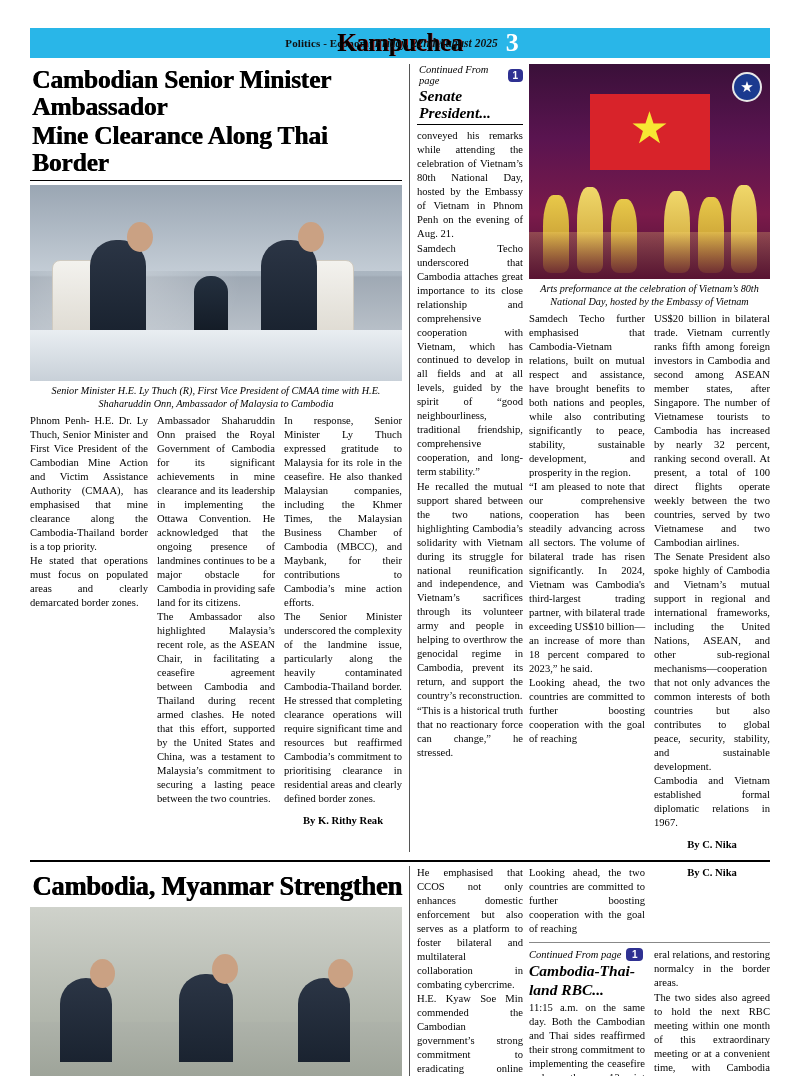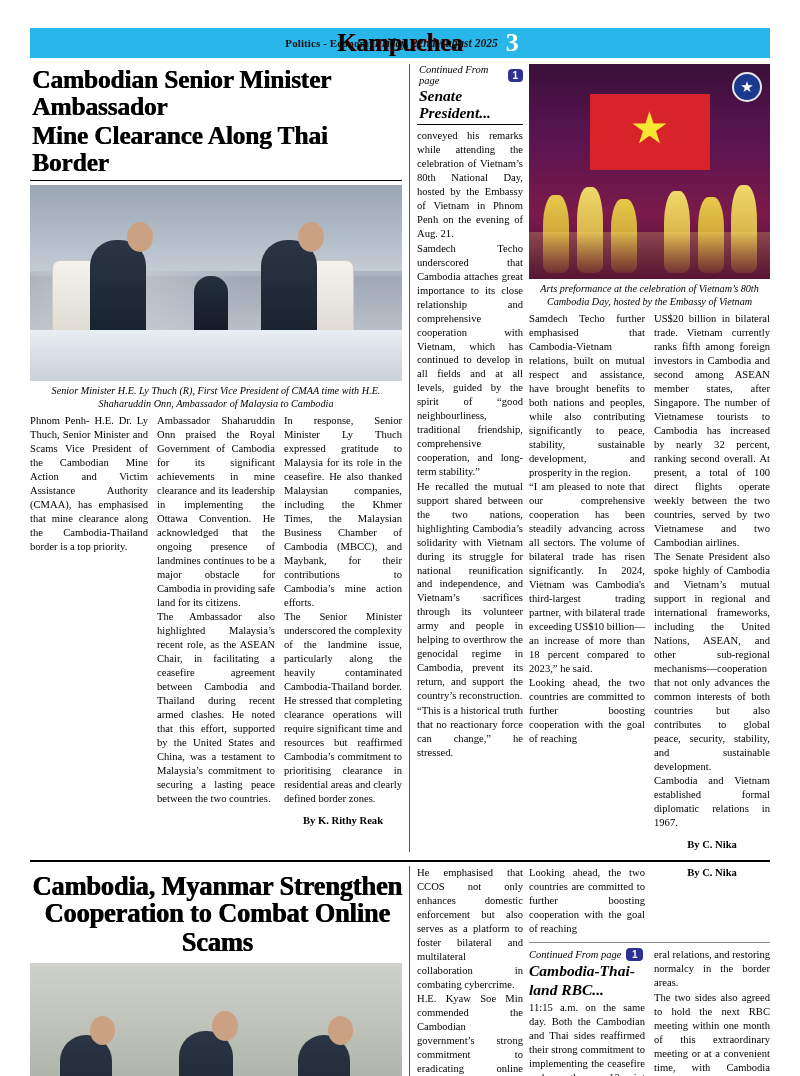--- a/index.html
+++ b/index.html
@@ -267,21 +267,22 @@
         <div class="head" style="left:26%;bottom:calc(26% + 78px);width:26px;height:30px;"></div>
         <div class="fig suit" style="left:62%;width:56px;height:90px;"></div>
         <div class="head" style="left:72%;bottom:calc(26% + 78px);width:26px;height:30px;"></div>
         <div class="fig" style="left:44%;width:34px;height:54px;background:linear-gradient(#24303f,#141c27);border-radius:16px 16px 0 0;"></div>
         <div class="ph1-table"></div>
       </div>
       <div class="cap">Senior Minister H.E. Ly Thuch (R), First Vice President of CMAA time with H.E. Shaharuddin Onn, Ambassador of Malaysia to Cambodia</div>
 
       <div class="cols">
         <div class="col body-text">
-          <p>Phnom Penh- H.E. Dr. Ly Thuch, Senior Minister and Scams Vice President of the Cambodian Mine Action and Victim Assistance Authority (CMAA), has emphasised that mine clearance along the Cambodia-Thailand border is a top priority.</p>
+          <p>Phnom Penh- H.E. Dr. Ly Thuch, Senior Minister and First Vice President of the Cambodian Mine Action and Victim Assistance Authority (CMAA), has emphasised that mine clearance along the Cambodia-Thailand border is a top priority.</p>
+          <p>He stated that operations must focus on populated areas and clearly demarcated border zones.</p>
         </div>
         <div class="col body-text">
           <p>Ambassador Shaharuddin Onn praised the Royal Government of Cambodia for its significant achievements in mine clearance and its leadership in implementing the Ottawa Convention. He acknowledged that the ongoing presence of landmines continues to be a major obstacle for Cambodia in providing safe land for its citizens.</p>
           <p>The Ambassador also highlighted Malaysia’s recent role, as the ASEAN Chair, in facilitating a ceasefire agreement between Cambodia and Thailand during recent armed clashes. He noted that this effort, supported by the United States and China, was a testament to Malaysia’s commitment to securing a lasting peace between the two countries.</p>
         </div>
         <div class="col body-text">
           <p>In response, Senior Minister Ly Thuch expressed gratitude to Malaysia for its role in the ceasefire. He also thanked Malaysian companies, including the Khmer Times, the Malaysian Business Chamber of Cambodia (MBCC), and Maybank, for their contributions to Cambodia’s mine action efforts.</p>
           <p>The Senior Minister underscored the complexity of the landmine issue, particularly along the heavily contaminated Cambodia-Thailand border. He stressed that completing clearance operations will require significant time and resources but reaffirmed Cambodia’s commitment to prioritising clearance in residential areas and clearly defined border zones.</p>
           <div class="byline">By K. Rithy Reak</div>
         </div>
@@ -315,21 +316,21 @@
             <div class="p2-starglyph">★</div>
             <div class="p2-dancer" style="left:6%;width:26px;height:78px;background:linear-gradient(#e8c94a,#b9892a);"></div>
             <div class="p2-dancer" style="left:20%;width:26px;height:86px;background:linear-gradient(#f0d86a,#c79a30);"></div>
             <div class="p2-dancer" style="left:34%;width:26px;height:74px;background:linear-gradient(#e8c94a,#b9892a);"></div>
             <div class="p2-dancer" style="left:56%;width:26px;height:82px;background:linear-gradient(#f0d86a,#c79a30);"></div>
             <div class="p2-dancer" style="left:70%;width:26px;height:76px;background:linear-gradient(#e8c94a,#b9892a);"></div>
             <div class="p2-dancer" style="left:84%;width:26px;height:88px;background:linear-gradient(#f0d86a,#c79a30);"></div>
             <div class="p2-stage"></div>
             <div class="p2-seal"></div>
           </div>
-          <div class="cap">Arts preformance at the celebration of Vietnam’s 80th Cambodia Day, hosted by the Embassy of Vietnam</div>
+          <div class="cap">Arts preformance at the celebration of Vietnam’s 80th National Day, hosted by the Embassy of Vietnam</div>
 
           <div class="cols">
             <div class="col body-text">
               <p>Samdech Techo further emphasised that Cambodia-Vietnam relations, built on mutual respect and assistance, have brought benefits to both nations and peoples, while also contributing significantly to peace, stability, sustainable development, and prosperity in the region.</p>
               <p>“I am pleased to note that our comprehensive cooperation has been steadily advancing across all sectors. The volume of bilateral trade has risen significantly. In 2024, Vietnam was Cambodia's third-largest trading partner, with bilateral trade exceeding US$10 billion—an increase of more than 18 percent compared to 2023,” he said.</p>
               <p>Looking ahead, the two countries are committed to further boosting cooperation with the goal of reaching</p>
             </div>
             <div class="col body-text">
               <p>US$20 billion in bilateral trade. Vietnam currently ranks fifth among foreign investors in Cambodia and second among ASEAN member states, after Singapore. The number of Vietnamese tourists to Cambodia has increased by nearly 32 percent, ranking second overall. At present, a total of 100 direct flights operate weekly between the two countries, served by two Vietnamese and two Cambodian airlines.</p>
               <p>The Senate President also spoke highly of Cambodia and Vietnam’s mutual support in regional and international frameworks, including the United Nations, ASEAN, and other sub-regional mechanisms—cooperation that not only advances the common interests of both countries but also contributes to global peace, security, stability, and sustainable development.</p>
@@ -342,21 +343,20 @@
     </div>
   </div>
 
   <div class="lower">
     <div class="rule-thick" style="margin-bottom:4px;"></div>
 
     <div class="lower-grid">
 
       <div class="lower-left">
         <div class="headline2">Cambodia, Myanmar Strengthen</div>
-        <div class="headline2" style="margin-top:-8px">Cooperation to Combat Online Scams</div>
 
         <div class="photo photo3">
           <div class="p3-wall"></div>
           <div class="fig suit" style="left:8%;bottom:16%;width:52px;height:84px;"></div>
           <div class="head" style="left:16%;bottom:calc(16% + 74px);width:25px;height:29px;"></div>
           <div class="fig suit" style="left:40%;bottom:16%;width:54px;height:88px;"></div>
           <div class="head" style="left:49%;bottom:calc(16% + 78px);width:26px;height:30px;"></div>
           <div class="fig suit" style="left:72%;bottom:16%;width:52px;height:84px;"></div>
           <div class="head" style="left:80%;bottom:calc(16% + 74px);width:25px;height:29px;"></div>
 

